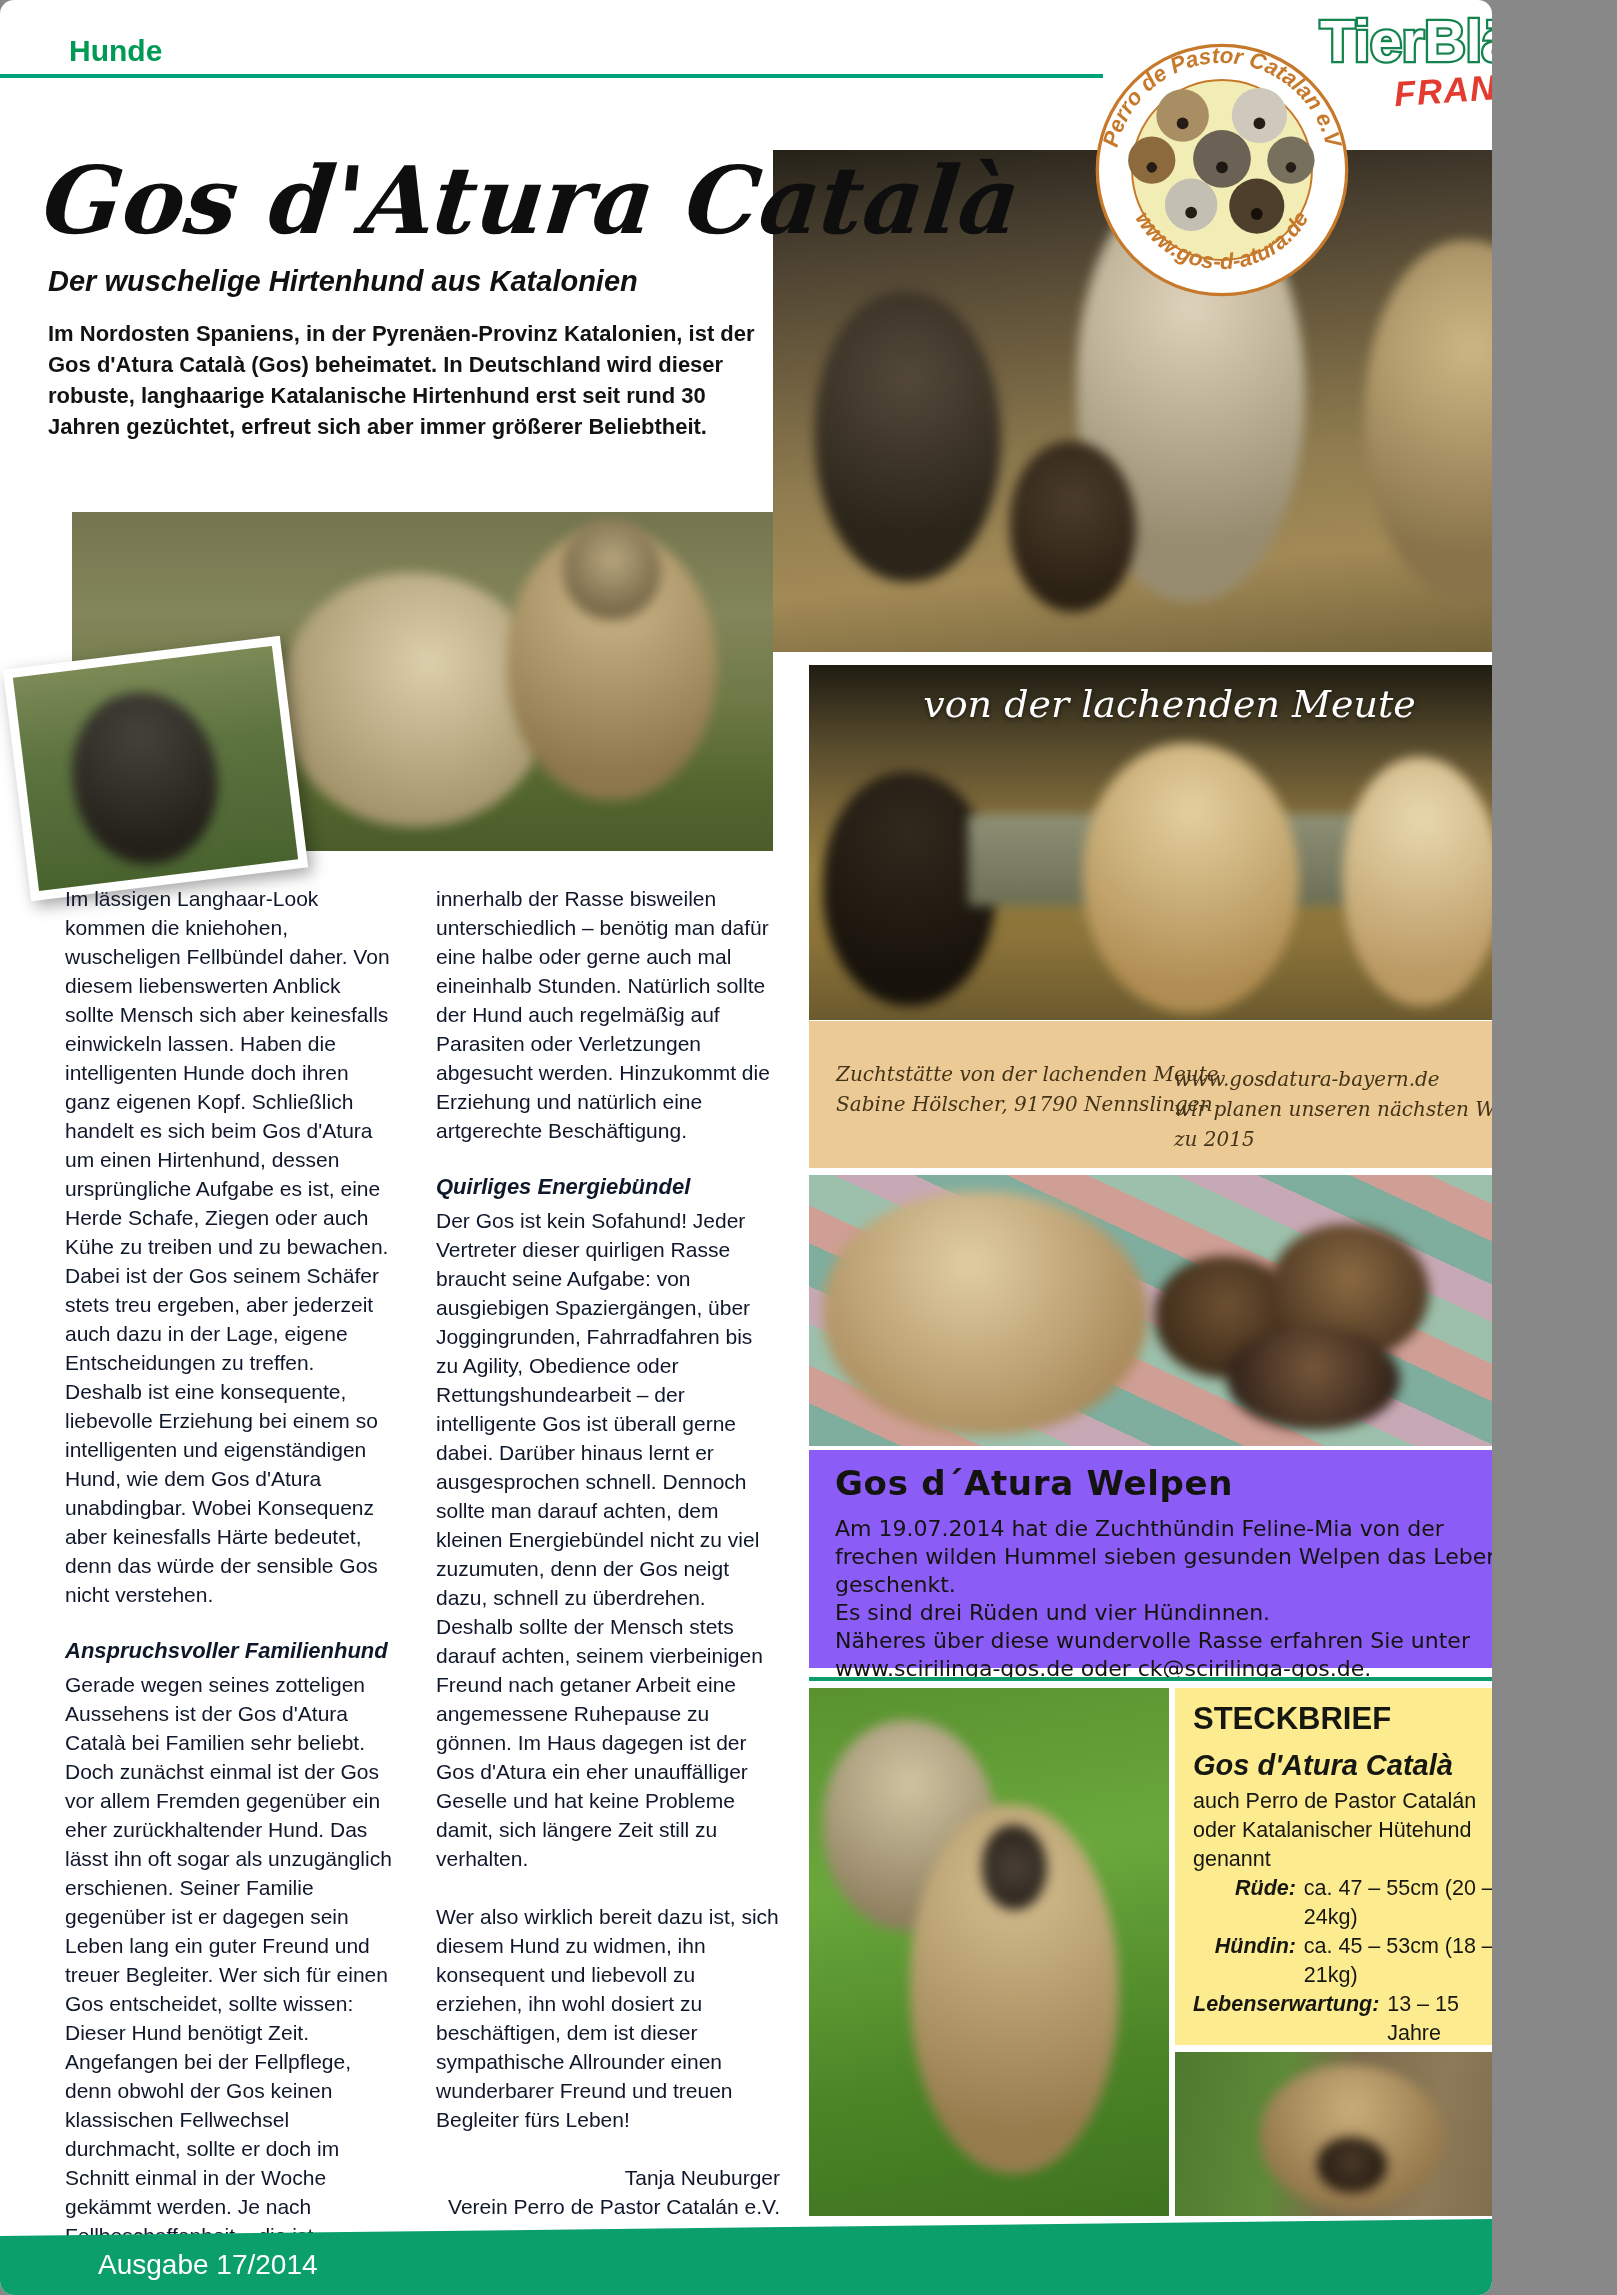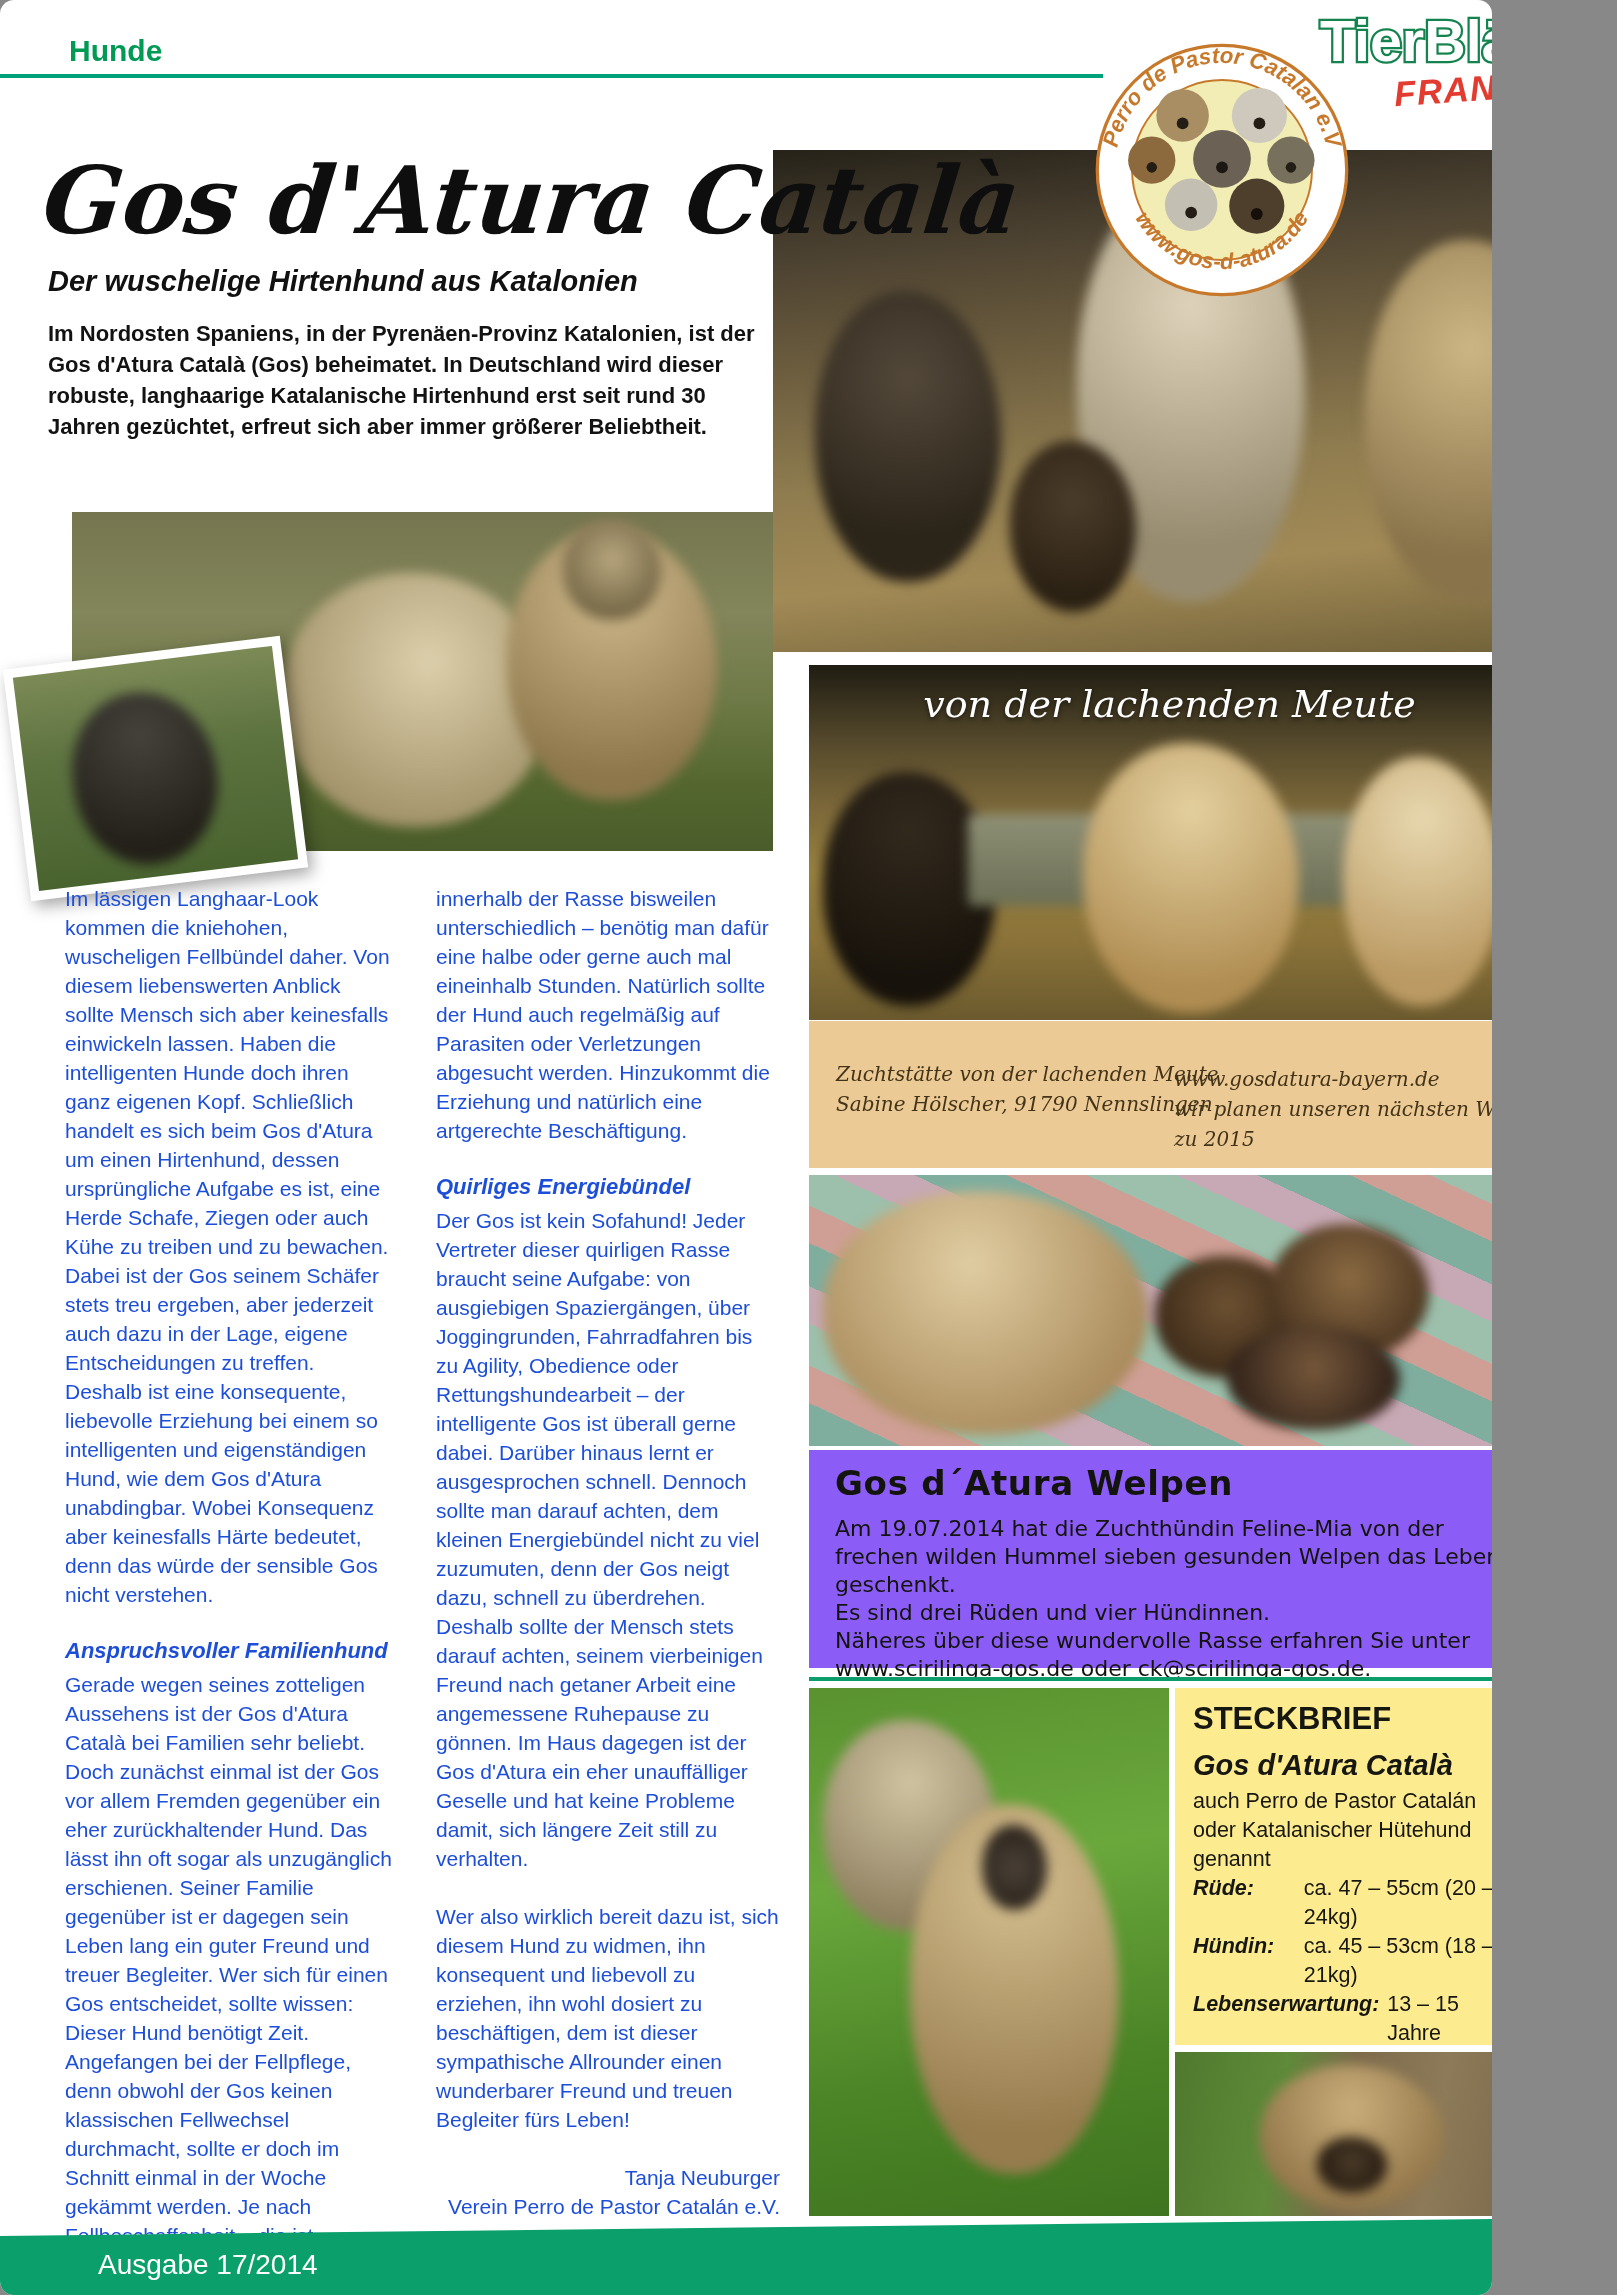--- a/index.html
+++ b/index.html
@@ -41,21 +41,21 @@
   #photo-puppy{left:1175px;top:2052px;width:354px;height:164px;
      background:linear-gradient(100deg,#4f7a2e 0%,#5e8a39 30%,#7c6b4c 48%,#8d7a58 72%,#7a684a 100%);}
   
   #meute-title{position:absolute;left:0;top:17px;width:100%;text-align:center;
      font-family:"DejaVu Serif",serif;font-style:italic;font-size:38px;color:#ffffff;
      text-shadow:0 2px 5.2px rgba(0,0,0,.55);}
   .cap{font-family:"DejaVu Serif",serif;font-style:italic;font-size:20px;line-height:30px;color:#433419;}
   #cap-left{position:absolute;left:27px;top:38px;}
   #cap-right{position:absolute;left:365px;top:43px;}
   
-  .bodycol{font-size:21px;line-height:29px;color:#1d4ed8;}
+  .bodycol{font-size:21px;line-height:29px;color:#0f172a;}
   #col-left{left:65px;top:884px;width:329px;}
   #col-mid{left:436px;top:884px;width:344px;}
   .subhead{font-weight:bold;font-style:italic;font-size:22px;margin:27px 0 5.2px 0;}
   .para{margin:0 0 0 0;}
   .para + .para{margin-top:29px;}
   #byline{margin-top:29px;text-align:right;}
   
   #welpen-box{left:809px;top:1450px;width:721px;height:218px;background:#8b5cf6;}
   #welpen-title{position:absolute;left:26px;top:13px;font-size:34px;font-weight:bold;color:#14140f;
      font-family:"DejaVu Sans",sans-serif;letter-spacing:0.7px;}
@@ -63,21 +63,21 @@
      color:#14140f;font-family:"DejaVu Sans",sans-serif;}
   
   #bottom-rule{left:809px;top:1677px;width:809px;height:3.9px;background:#0b9e6a;}
   
   #steckbrief{left:1175px;top:1688px;width:354px;height:357px;background:#fdeb8f;}
   #sb-inner{position:absolute;left:18px;top:11.7px;width:323px;font-size:21.5px;line-height:29px;color:#171712;}
   #sb-title{font-size:31px;font-weight:bold;line-height:38px;margin-bottom:10.4px;}
   #sb-breed{font-size:29px;font-weight:bold;font-style:italic;line-height:34px;margin-bottom:5.2px;}
   .sb-row{display:flex;}
   .sb-label{font-weight:bold;font-style:italic;margin-right:7.8px;}
-  .sb-row.w .sb-label{min-width:103px;}
+  .sb-row.w .sb-label{min-width:103px;text-align:right;}
   
   #footer{left:0;top:2215px;width:1618px;height:81px;background:#0ba06b;
      clip-path:polygon(0 21px,100% 2.6px,100% 100%,0 100%);}
   #footer-issue{position:absolute;left:98px;top:34px;font-size:28px;color:#ffffff;}
   #footer-page{position:absolute;right:91px;top:31px;font-size:31px;color:#ffffff;}
 </style>
 </head>
 <body>
 
 <div id="page">

